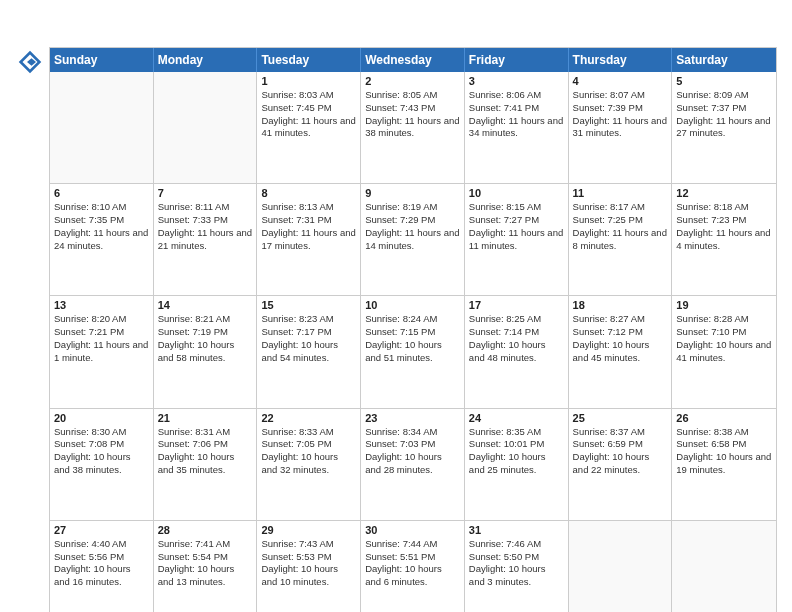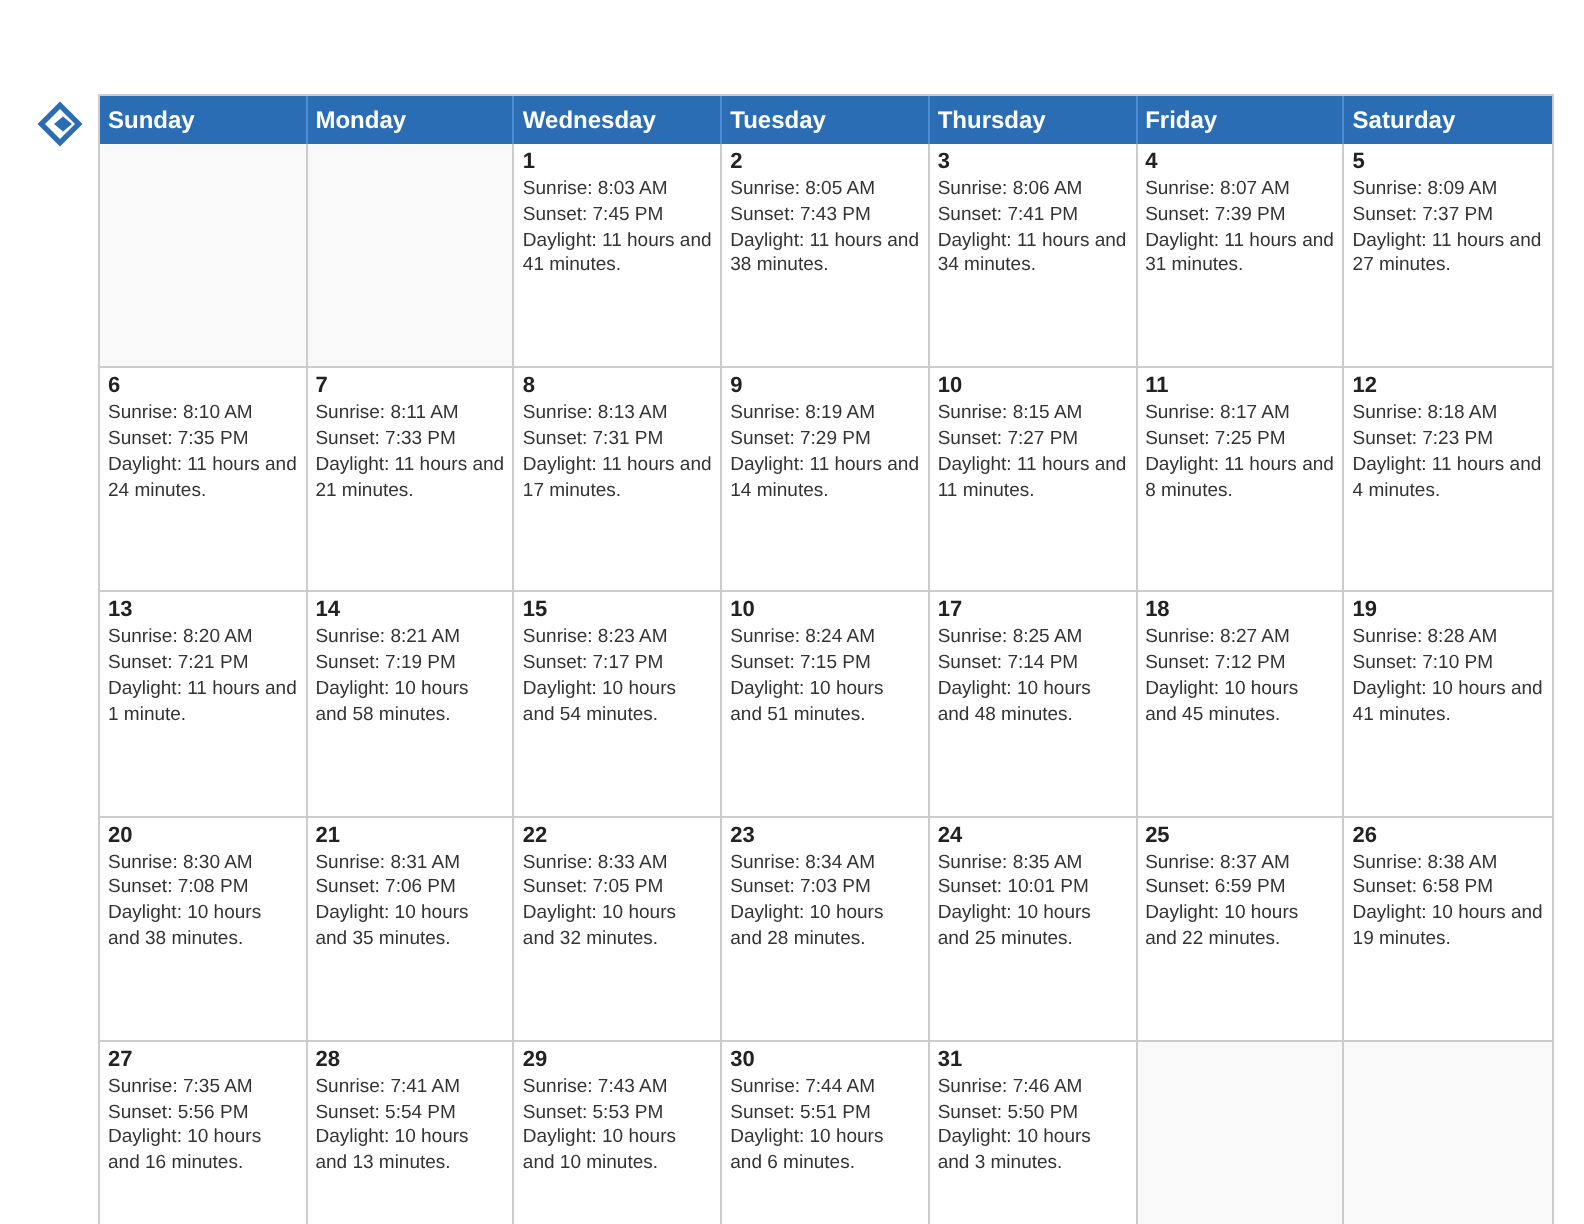--- a/index.html
+++ b/index.html
@@ -133,24 +133,24 @@
     <div class="title-block">
       <div class="month-title"></div>
       <div class="location"></div>
     </div>
   </div>
 
   <div class="calendar">
     <div class="cal-header">
     <div class="cal-header-cell">Sunday</div>
         <div class="cal-header-cell">Monday</div>
+        <div class="cal-header-cell">Tuesday</div>
         <div class="cal-header-cell">Wednesday</div>
-        <div class="cal-header-cell">Tuesday</div>
+        <div class="cal-header-cell">Friday</div>
         <div class="cal-header-cell">Thursday</div>
-        <div class="cal-header-cell">Friday</div>
         <div class="cal-header-cell">Saturday</div>
       </div>
     <div class="cal-body">
     <div class="cal-row">
           <div class="cal-cell empty"></div>
           <div class="cal-cell empty"></div>
           <div class="cal-cell">
             <div class="day-num">1</div>
             <div class="cell-line">Sunrise: 8:03 AM</div>
             <div class="cell-line">Sunset: 7:45 PM</div>
@@ -309,21 +309,21 @@
           <div class="cal-cell">
             <div class="day-num">26</div>
             <div class="cell-line">Sunrise: 8:38 AM</div>
             <div class="cell-line">Sunset: 6:58 PM</div>
             <div class="cell-line">Daylight: 10 hours and 19 minutes.</div>
           </div>
         </div>
         <div class="cal-row">
           <div class="cal-cell">
             <div class="day-num">27</div>
-            <div class="cell-line">Sunrise: 7:35 AM</div>
+            <div class="cell-line">Sunrise: 4:40 AM</div>
             <div class="cell-line">Sunset: 5:56 PM</div>
             <div class="cell-line">Daylight: 10 hours and 16 minutes.</div>
           </div>
           <div class="cal-cell">
             <div class="day-num">28</div>
             <div class="cell-line">Sunrise: 7:41 AM</div>
             <div class="cell-line">Sunset: 5:54 PM</div>
             <div class="cell-line">Daylight: 10 hours and 13 minutes.</div>
           </div>
           <div class="cal-cell">

